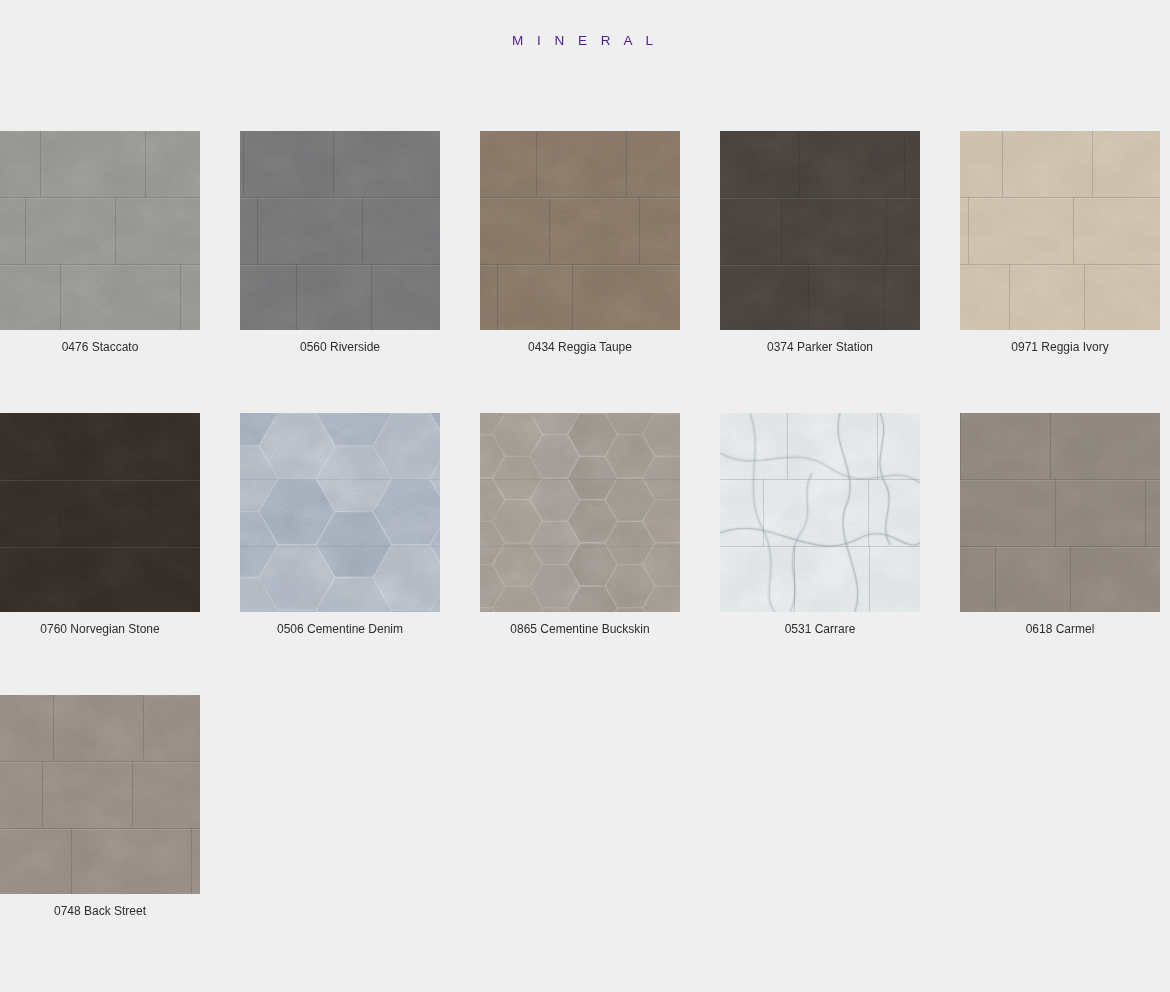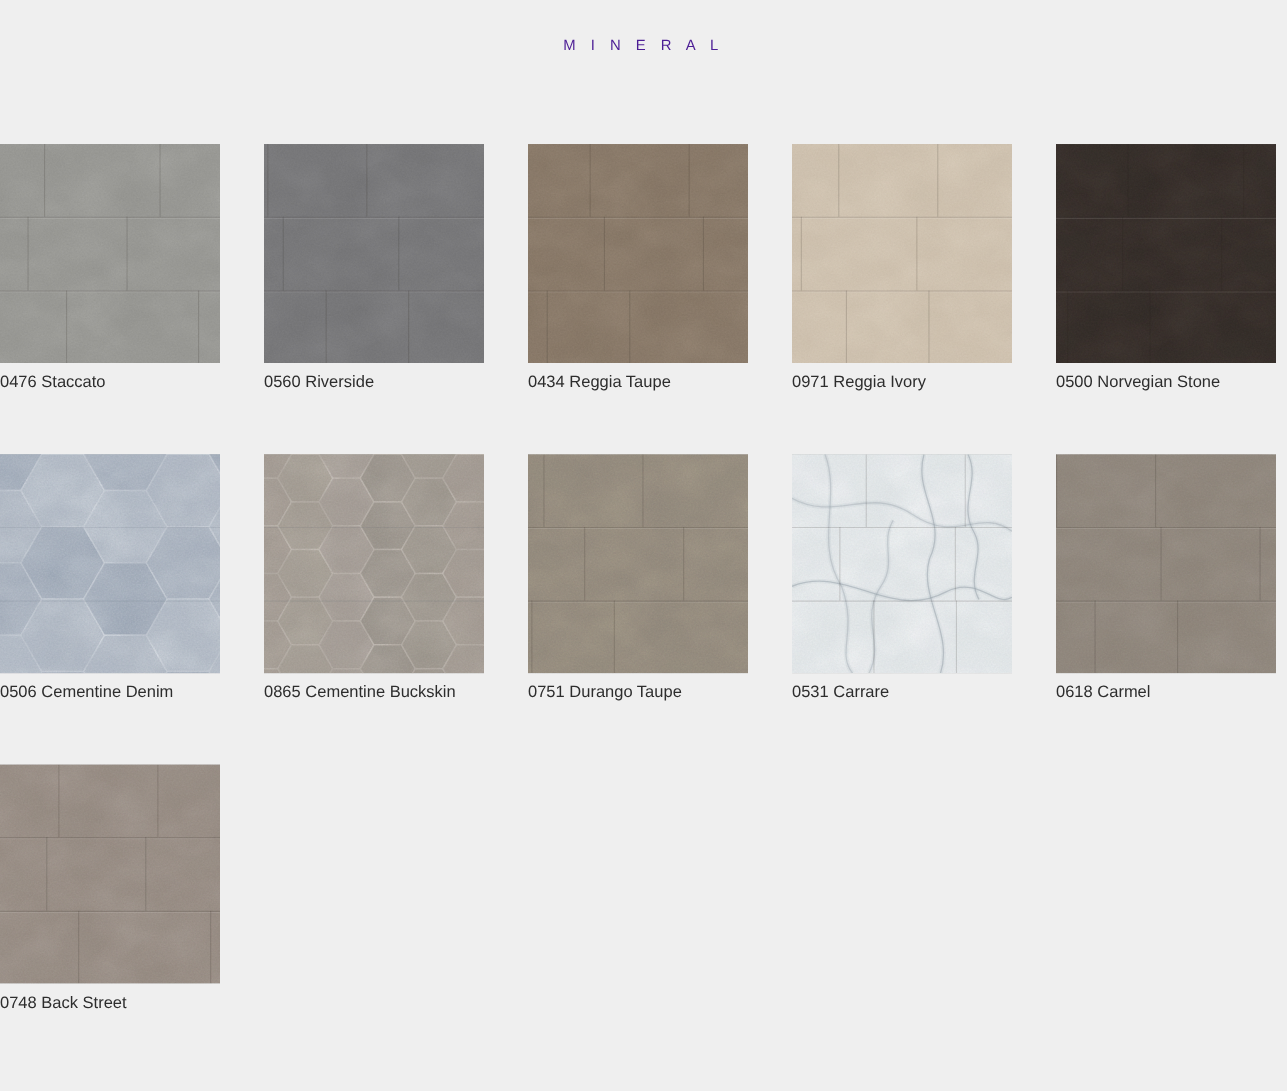--- a/index.html
+++ b/index.html
@@ -31,21 +31,22 @@
   .img {
     width: 200px; height: 199px;
     position: relative;
     overflow: hidden;
     background: #bbb;
   }
   .img svg { position: absolute; inset: 0; width: 100%; height: 100%; display: block; }
   .label {
     margin-top: 9px;
     line-height: 17px;
-    font-size: 15px;
+    text-align: center;
+    font-size: 12px;
     color: #2d2d2d;
   }
   .defs-holder { position: absolute; width: 0; height: 0; overflow: hidden; }
 </style>
 </head>
 <body style="background: rgb(239, 239, 239);">
 
 <div class="defs-holder">
   <svg width="0" height="0">
     <defs>
@@ -131,20 +132,43 @@
             <rect x="-40" y="-40" width="280" height="279" fill="#9d8d7c" filter="url(#grain)" opacity="0.25"></rect>
           </g>
           <path d="M0,66.5 H200 M0,133.5 H200" stroke="rgba(35,30,26,0.16)" stroke-width="1" fill="none"></path>
           <path d="M0,67.5 H200 M0,134.5 H200" stroke="rgba(255,255,255,0.10)" stroke-width="1" fill="none"></path>
           <path d="M146.5,0 V66 M69.5,66 V133 M92.5,133 V199 M56.5,0 V66 M159.5,66 V133 M17.5,133 V199" stroke="rgba(35,30,26,0.16)" stroke-width="1" fill="none"></path>
         </svg>
       </div>
     <div class="label">0434 Reggia Taupe</div>
   </div>
 
+  <div class="card">
+    <div class="img">
+        <svg viewBox="0 0 200 199" preserveAspectRatio="none" aria-hidden="true">
+          <rect width="200" height="199" fill="#4c4642"></rect>
+          <g transform="translate(200,199) scale(-1,-1)">
+            <rect x="-40" y="-40" width="280" height="279" fill="#5e5751" filter="url(#mottle)" opacity="0.45"></rect>
+          </g>
+          <g>
+            <rect x="-40" y="-40" width="280" height="279" fill="#3e3935" filter="url(#mottle)" opacity="0.4"></rect>
+          </g>
+          <g transform="translate(200,0) scale(-1,1)">
+            <rect x="-40" y="-40" width="280" height="279" fill="#3e3935" filter="url(#grain)" opacity="0.3"></rect>
+          </g>
+          <g transform="translate(0,199) scale(1,-1)">
+            <rect x="-40" y="-40" width="280" height="279" fill="#5e5751" filter="url(#grain)" opacity="0.25"></rect>
+          </g>
+          <path d="M0,66.5 H200 M0,133.5 H200" stroke="rgba(35,30,26,0.16)" stroke-width="1" fill="none"></path>
+          <path d="M0,67.5 H200 M0,134.5 H200" stroke="rgba(255,255,255,0.10)" stroke-width="1" fill="none"></path>
+          <path d="M79.5,0 V66 M166.5,66 V133 M163.5,133 V199 M184.5,0 V66 M61.5,66 V133 M88.5,133 V199" stroke="rgba(35,30,26,0.16)" stroke-width="1" fill="none"></path>
+        </svg>
+      </div>
+    <div class="label">0374 Parker Station</div>
+  </div>
 
   <div class="card">
     <div class="img">
         <svg viewBox="0 0 200 199" preserveAspectRatio="none" aria-hidden="true">
           <rect width="200" height="199" fill="#d1c4b2"></rect>
           <g>
             <rect x="-40" y="-40" width="280" height="279" fill="#dcd0bf" filter="url(#mottle)" opacity="0.45"></rect>
           </g>
           <g transform="translate(200,0) scale(-1,1)">
             <rect x="-40" y="-40" width="280" height="279" fill="#c3b5a2" filter="url(#mottle)" opacity="0.4"></rect>
@@ -177,21 +201,21 @@
             <rect x="-40" y="-40" width="280" height="279" fill="#2c2522" filter="url(#grain)" opacity="0.3"></rect>
           </g>
           <g>
             <rect x="-40" y="-40" width="280" height="279" fill="#4a403a" filter="url(#grain)" opacity="0.25"></rect>
           </g>
           <path d="M0,66.5 H200 M0,133.5 H200" stroke="rgba(35,30,26,0.16)" stroke-width="1" fill="none"></path>
           <path d="M0,67.5 H200 M0,134.5 H200" stroke="rgba(255,255,255,0.10)" stroke-width="1" fill="none"></path>
           <path d="M65.5,0 V66 M60.5,66 V133 M85.5,133 V199 M170.5,0 V66 M150.5,66 V133 M10.5,133 V199" stroke="rgba(35,30,26,0.16)" stroke-width="1" fill="none"></path>
         </svg>
       </div>
-    <div class="label">0500 Norvegian Stone</div>
+    <div class="label">0760 Norvegian Stone</div>
   </div>
 
   <div class="card">
     <div class="img">
         <svg viewBox="0 0 200 199" preserveAspectRatio="none" aria-hidden="true">
           <rect width="200" height="199" fill="#b6bec9"></rect>
           <g stroke="#e8ebf0" stroke-opacity="0.65" stroke-width="1.3">
             <polygon points="-19.0,-32.9 -38.0,0.0 -76.0,0.0 -95.0,-32.9 -76.0,-65.8 -38.0,-65.8" fill="#98a3b3" fill-opacity="0.85"></polygon>
             <polygon points="-19.0,32.9 -38.0,65.8 -76.0,65.8 -95.0,32.9 -76.0,0.0 -38.0,-0.0" fill="#bcc3cd" fill-opacity="0.85"></polygon>
             <polygon points="-19.0,98.7 -38.0,131.6 -76.0,131.6 -95.0,98.7 -76.0,65.8 -38.0,65.8" fill="#a7b0bd" fill-opacity="0.85"></polygon>
@@ -307,43 +331,20 @@
           </g>
           <g transform="translate(0,199) scale(1,-1)">
             <rect x="-40" y="-40" width="280" height="279" fill="#bab3ac" filter="url(#grain)" opacity="0.25"></rect>
           </g>
           <path d="M0,66.5 H200 M0,133.5 H200" stroke="rgba(70,80,95,0.10)" stroke-width="1" fill="none"></path>
         </svg>
       </div>
     <div class="label">0865 Cementine Buckskin</div>
   </div>
 
-  <div class="card">
-    <div class="img">
-        <svg viewBox="0 0 200 199" preserveAspectRatio="none" aria-hidden="true">
-          <rect width="200" height="199" fill="#9a9184"></rect>
-          <g>
-            <rect x="-40" y="-40" width="280" height="279" fill="#aca28f" filter="url(#mottle)" opacity="0.45"></rect>
-          </g>
-          <g transform="translate(200,0) scale(-1,1)">
-            <rect x="-40" y="-40" width="280" height="279" fill="#867d73" filter="url(#mottle)" opacity="0.4"></rect>
-          </g>
-          <g transform="translate(0,199) scale(1,-1)">
-            <rect x="-40" y="-40" width="280" height="279" fill="#867d73" filter="url(#grain)" opacity="0.3"></rect>
-          </g>
-          <g transform="translate(200,199) scale(-1,-1)">
-            <rect x="-40" y="-40" width="280" height="279" fill="#aca28f" filter="url(#grain)" opacity="0.25"></rect>
-          </g>
-          <path d="M0,66.5 H200 M0,133.5 H200" stroke="rgba(35,30,26,0.16)" stroke-width="1" fill="none"></path>
-          <path d="M0,67.5 H200 M0,134.5 H200" stroke="rgba(255,255,255,0.10)" stroke-width="1" fill="none"></path>
-          <path d="M104.5,0 V66 M51.5,66 V133 M78.5,133 V199 M14.5,0 V66 M141.5,66 V133 M3.5,133 V199" stroke="rgba(35,30,26,0.16)" stroke-width="1" fill="none"></path>
-        </svg>
-      </div>
-    <div class="label">0751 Durango Taupe</div>
-  </div>
 
   <div class="card">
     <div class="img">
         <svg viewBox="0 0 200 199" preserveAspectRatio="none" aria-hidden="true">
           <rect width="200" height="199" fill="#e9eced"></rect>
           <g transform="translate(200,0) scale(-1,1)">
             <rect x="-40" y="-40" width="280" height="279" fill="#f5f7f8" filter="url(#mottle)" opacity="0.45"></rect>
           </g>
           <g transform="translate(0,199) scale(1,-1)">
             <rect x="-40" y="-40" width="280" height="279" fill="#cfd6da" filter="url(#mottle)" opacity="0.4"></rect>

